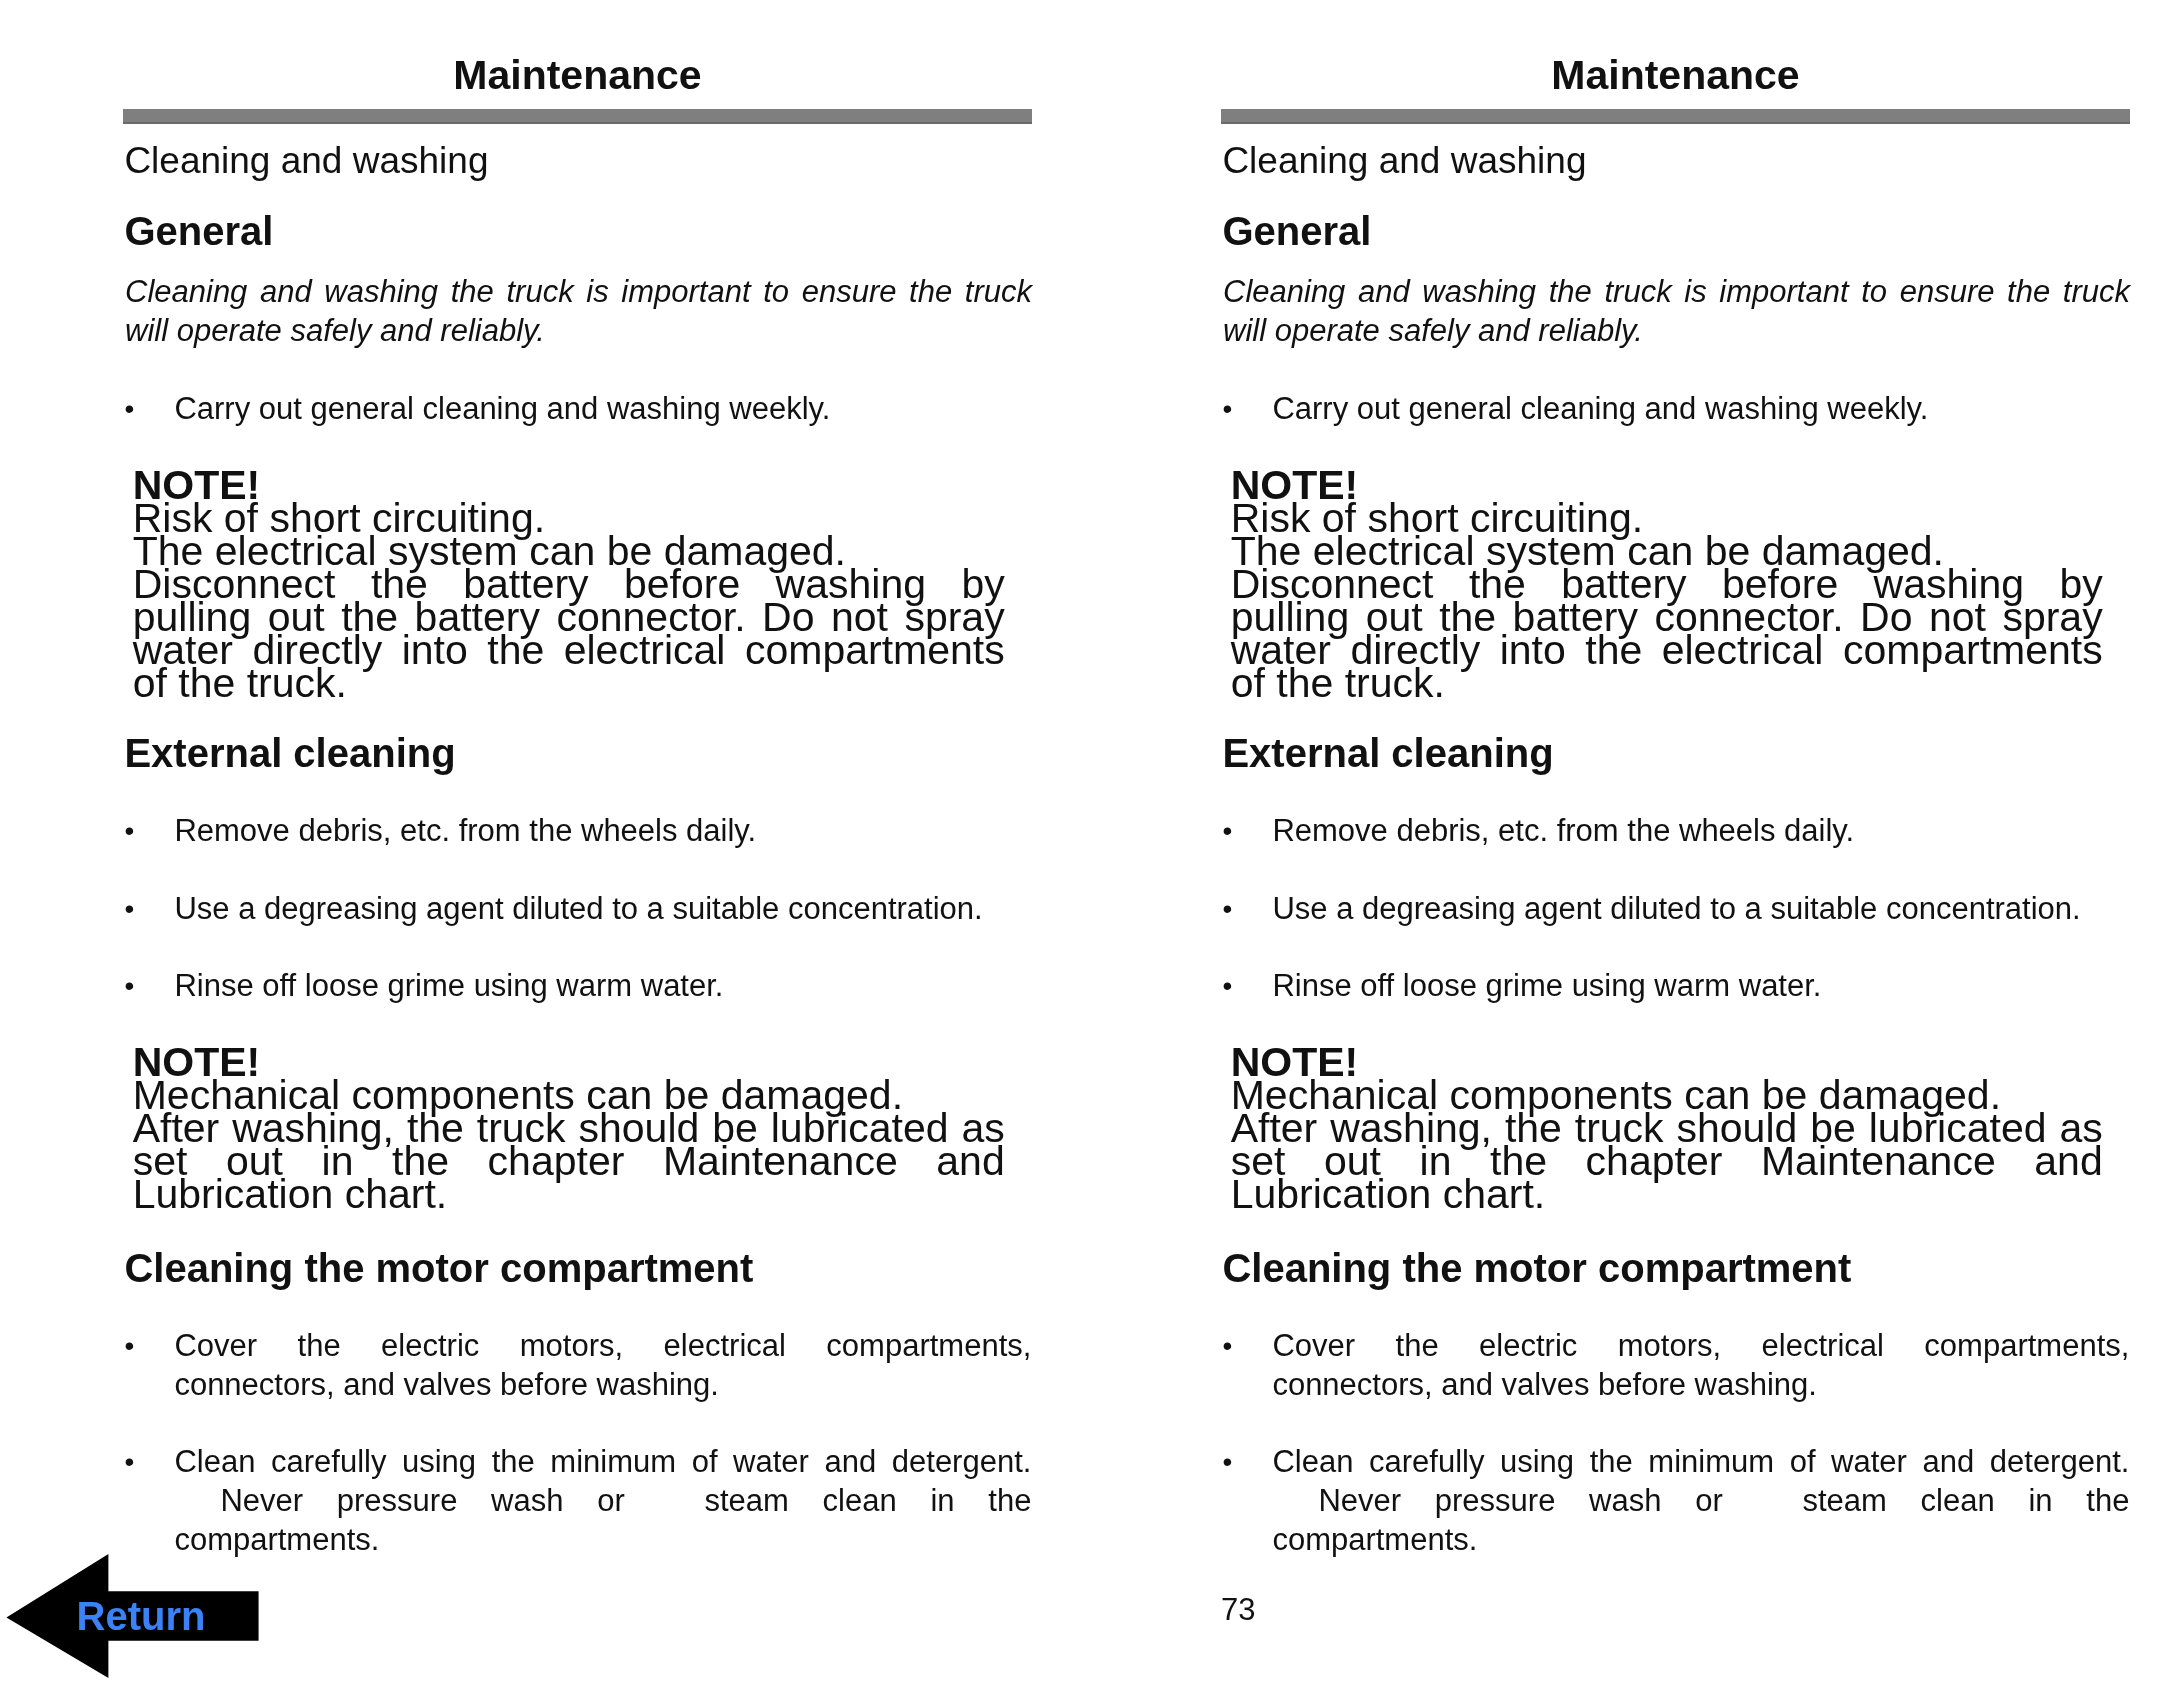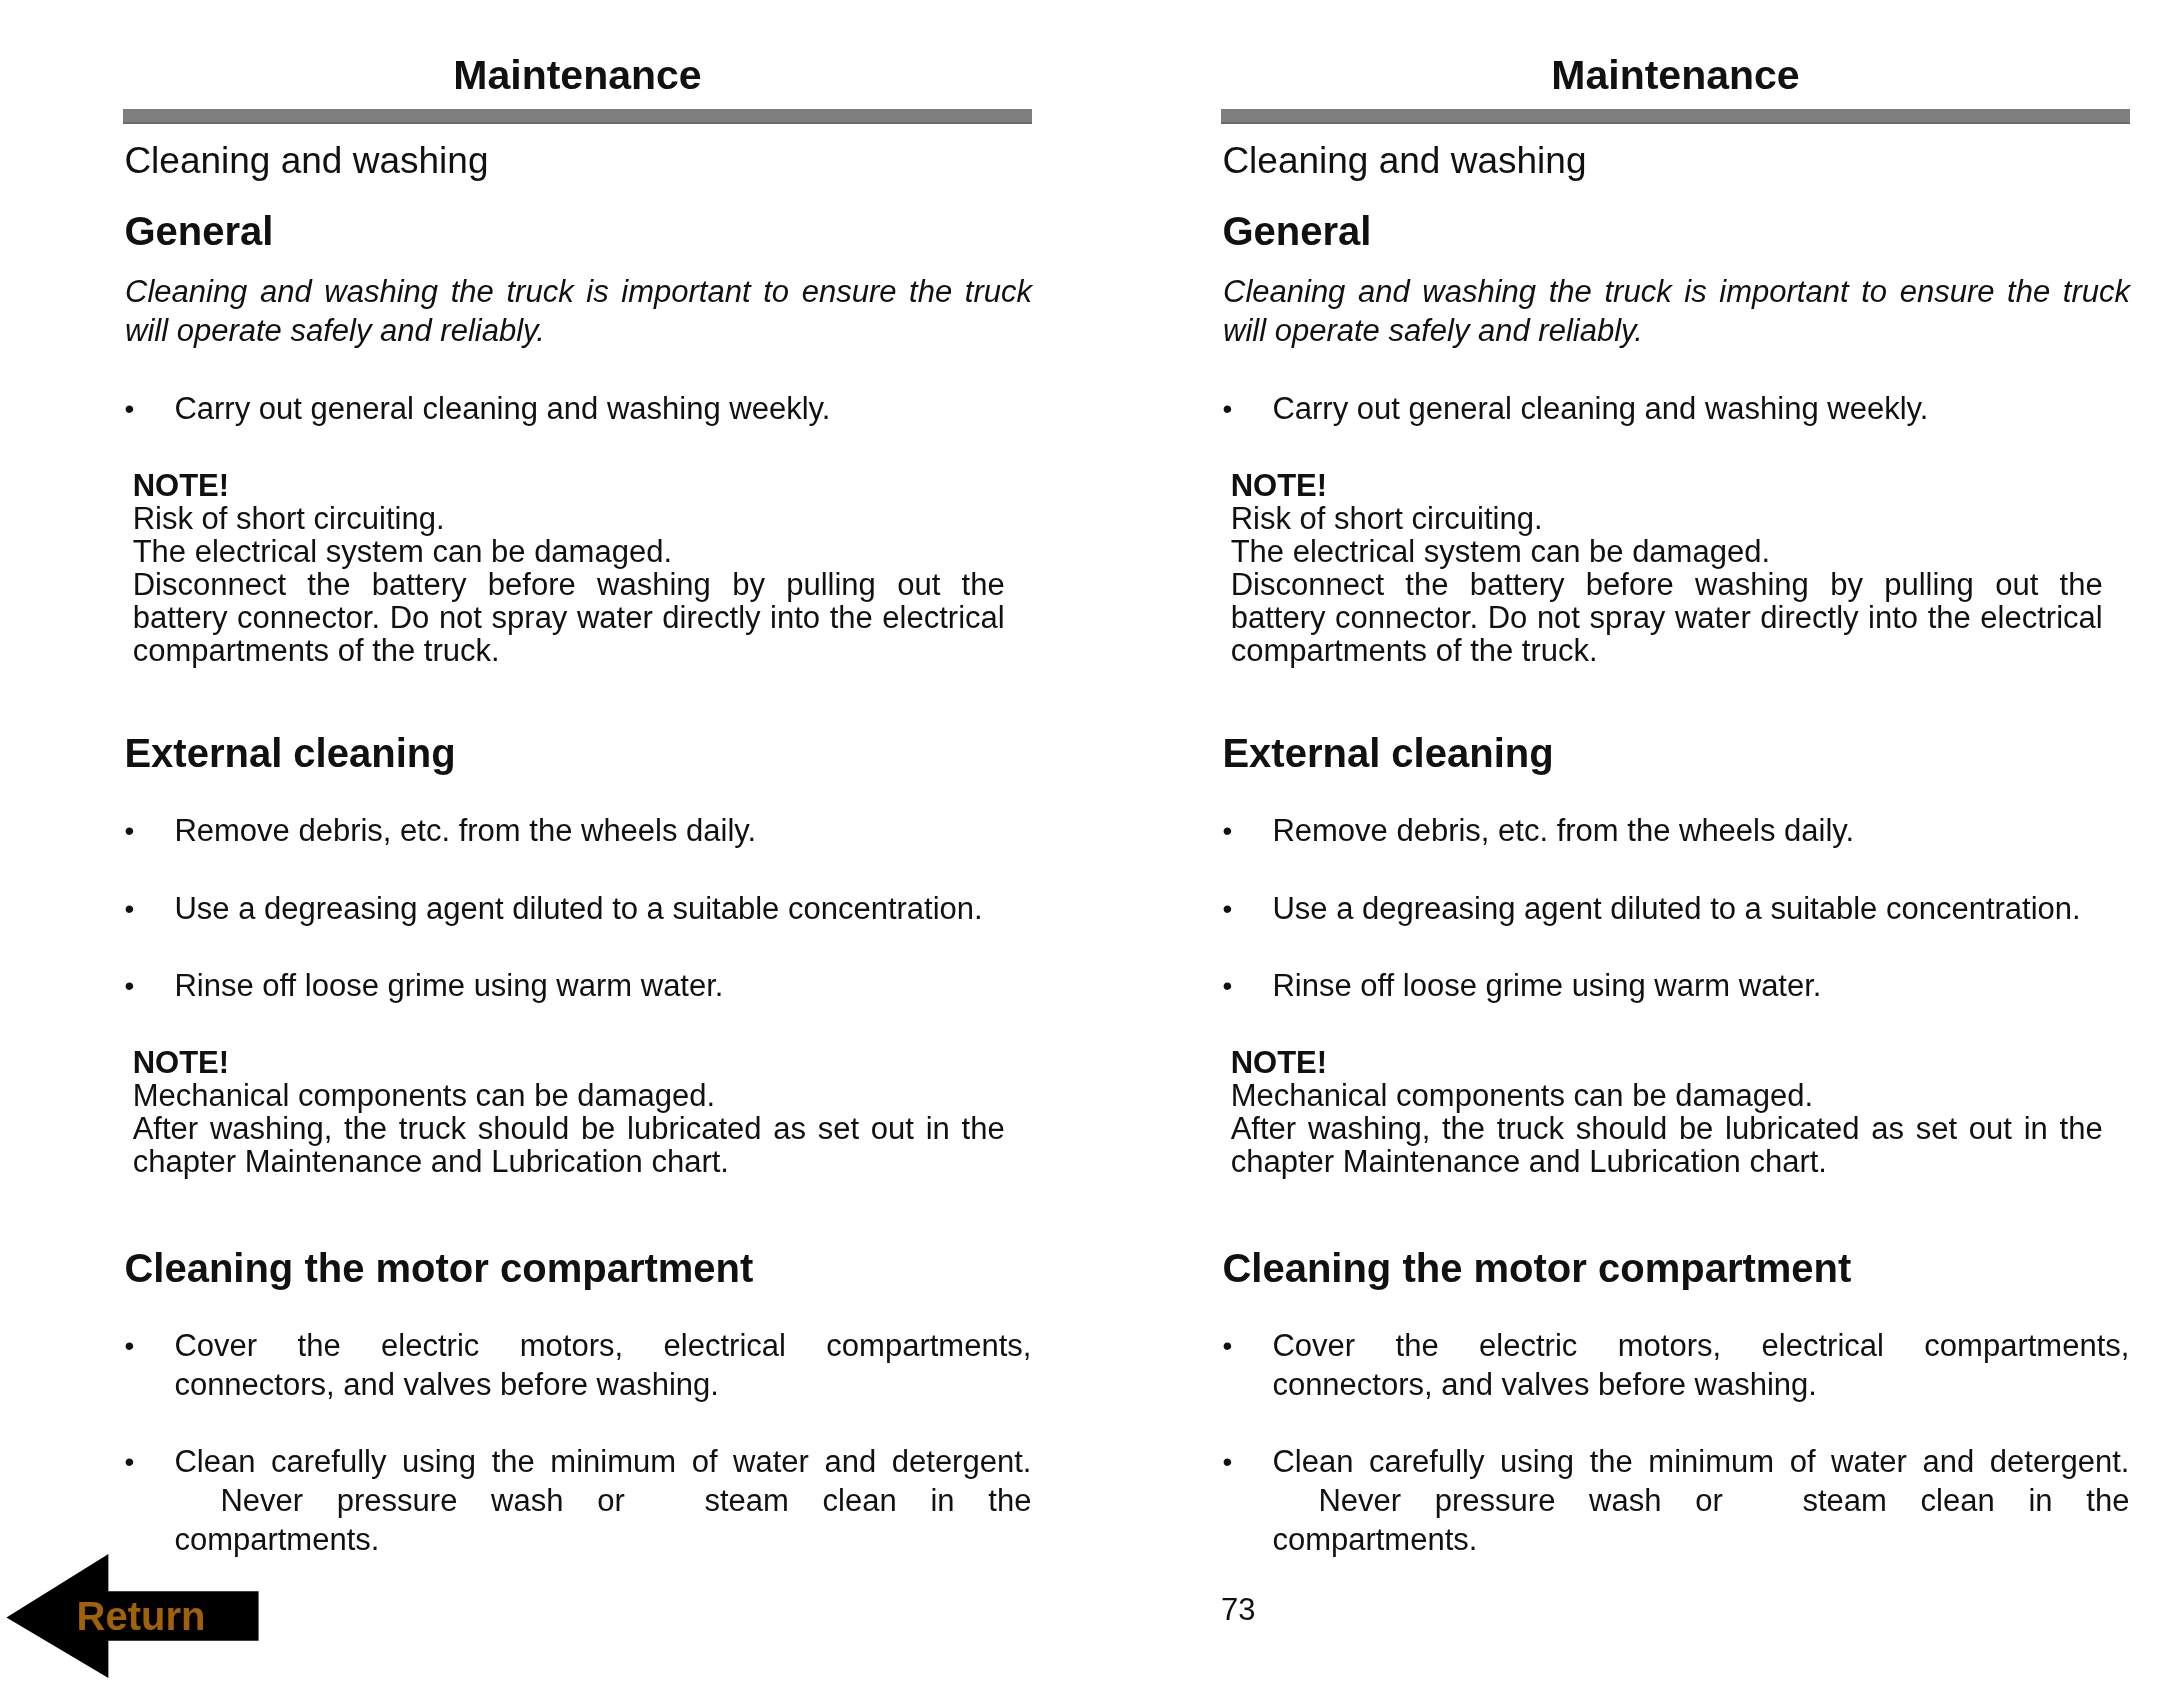--- a/index.html
+++ b/index.html
@@ -40,37 +40,37 @@
     font-size: 31px; line-height: 39px;
   }
   .bullet .dot {
     position: absolute; left: 0; top: 0; width: 21px; font-size: 28px;
   }
   .bullet .txt {
     display: block; margin-left: 50px; text-align: justify; text-align-last: left;
   }
   .note {
     position: absolute; left: 9.7px; width: 872px;
-    font-size: 31px; line-height: 33px;
+    font-size: 41px; line-height: 33px;
   }
   .note .label { font-weight: bold; display: block; }
   .note .line { display: block; text-align: justify; text-align-last: left; }
   .page-number {
     position: absolute; left: 0; width: 909px; top: 1590px;
     font-size: 31px; line-height: 39px;
   }
   b.strong { font-weight: normal; margin-left: 46px; }
 
   .return-button {
     position: absolute; left: 5.5px; top: 1554px; width: 253px; height: 124px;
     cursor: pointer;
   }
   .return-button svg { position: absolute; left: 0; top: 0; }
   .return-label {
-    position: absolute; left: 71px; top: 36px; color: #a16207;
+    position: absolute; left: 71px; top: 36px; color: #3b82f6;
     font-weight: bold; font-size: 40px; line-height: 52px;
   }
 </style>
 </head>
 <body>
 
 <div class="page left">
   <div class="page-title">Maintenance</div>
   <div class="rule"></div>
   <div class="h1">Cleaning and washing</div>

